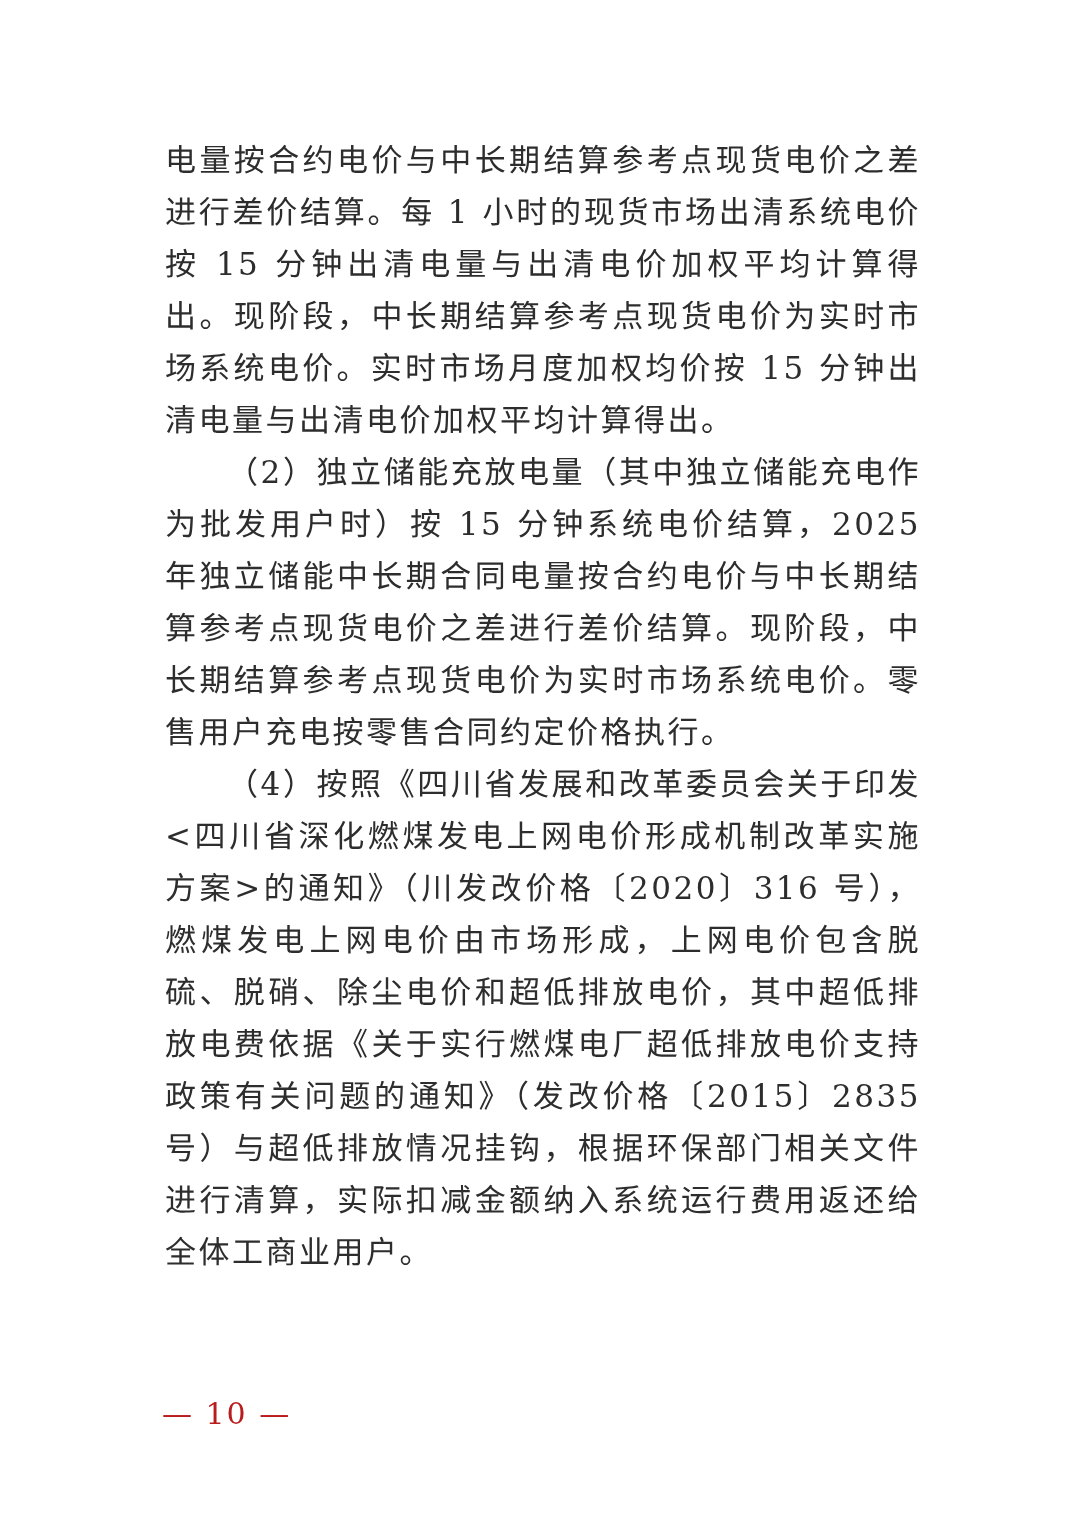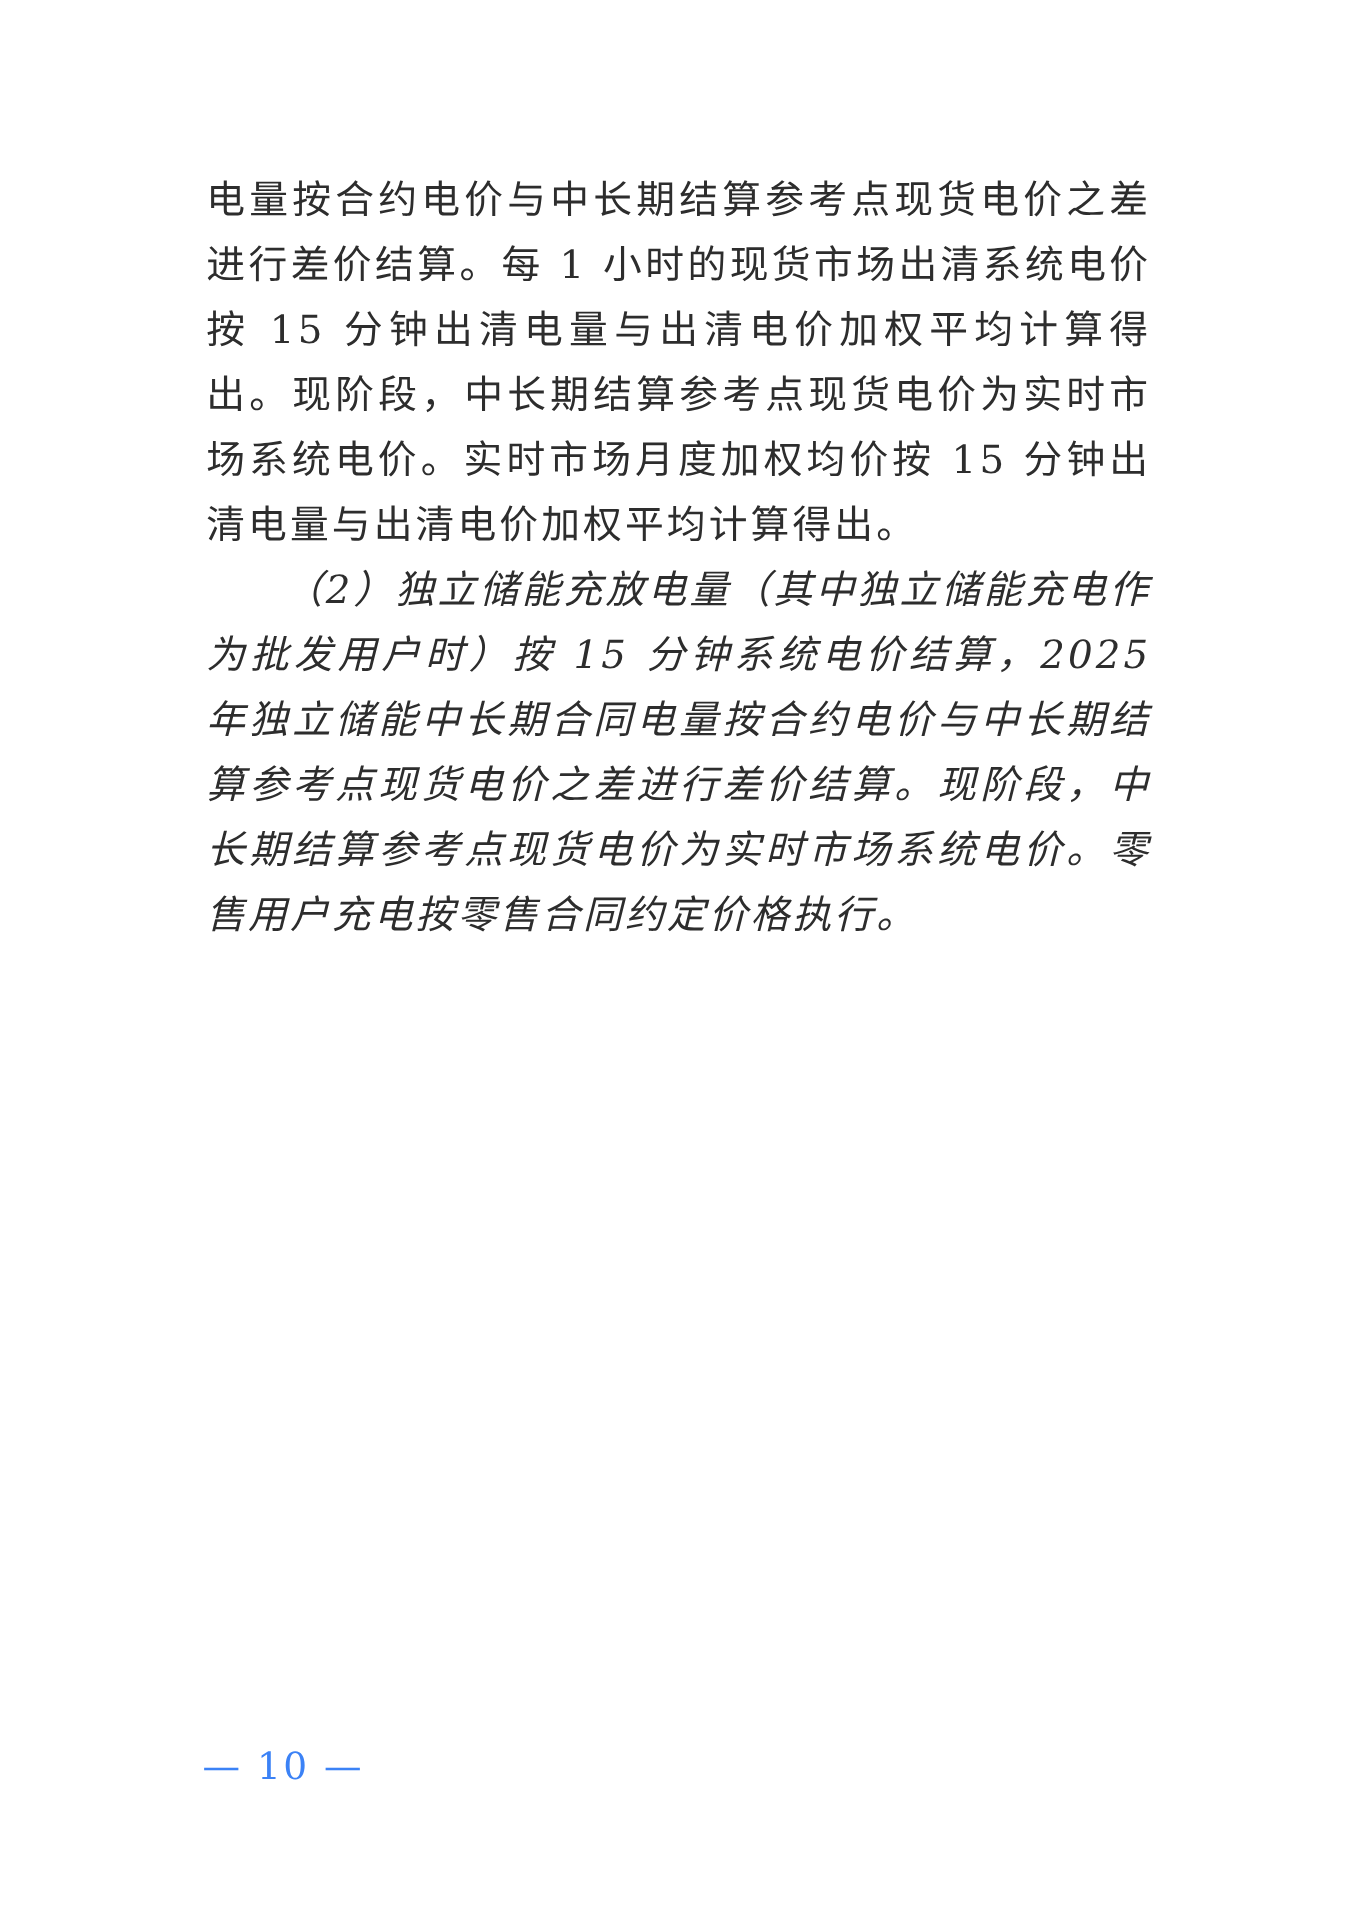--- a/index.html
+++ b/index.html
@@ -31,35 +31,35 @@
     text-align: justify;
     text-justify: inter-ideograph;
   }
   .para {
     margin: 0;
     padding: 0;
     word-break: break-all;
   }
   .para.indent {
     text-indent: 2em;
-    font-style: italic;
   }
   .footer {
     position: absolute;
     left: 162px;
     top: 1396px;
     font-size: 30px;
     letter-spacing: 2px;
-    color: #3b82f6;
+    color: #b91c1c;
   }
 </style>
 </head>
 <body>
 
 <div class="page">
   <div class="content">
     <p class="para">电量按合约电价与中长期结算参考点现货电价之差进行差价结算。每 1 小时的现货市场出清系统电价按 15 分钟出清电量与出清电价加权平均计算得出。现阶段，中长期结算参考点现货电价为实时市场系统电价。实时市场月度加权均价按 15 分钟出清电量与出清电价加权平均计算得出。</p>
     <p class="para indent">（2）独立储能充放电量（其中独立储能充电作为批发用户时）按 15 分钟系统电价结算，2025 年独立储能中长期合同电量按合约电价与中长期结算参考点现货电价之差进行差价结算。现阶段，中长期结算参考点现货电价为实时市场系统电价。零售用户充电按零售合同约定价格执行。</p>
+    <p class="para indent">（4）按照《四川省发展和改革委员会关于印发&lt;四川省深化燃煤发电上网电价形成机制改革实施方案&gt;的通知》（川发改价格〔2020〕316 号），燃煤发电上网电价由市场形成，上网电价包含脱硫、脱硝、除尘电价和超低排放电价，其中超低排放电费依据《关于实行燃煤电厂超低排放电价支持政策有关问题的通知》（发改价格〔2015〕2835 号）与超低排放情况挂钩，根据环保部门相关文件进行清算，实际扣减金额纳入系统运行费用返还给全体工商业用户。</p>
   </div>
   <div class="footer">
     <span>— 10 —</span>
   </div>
 </div>
 
 </body></html>

